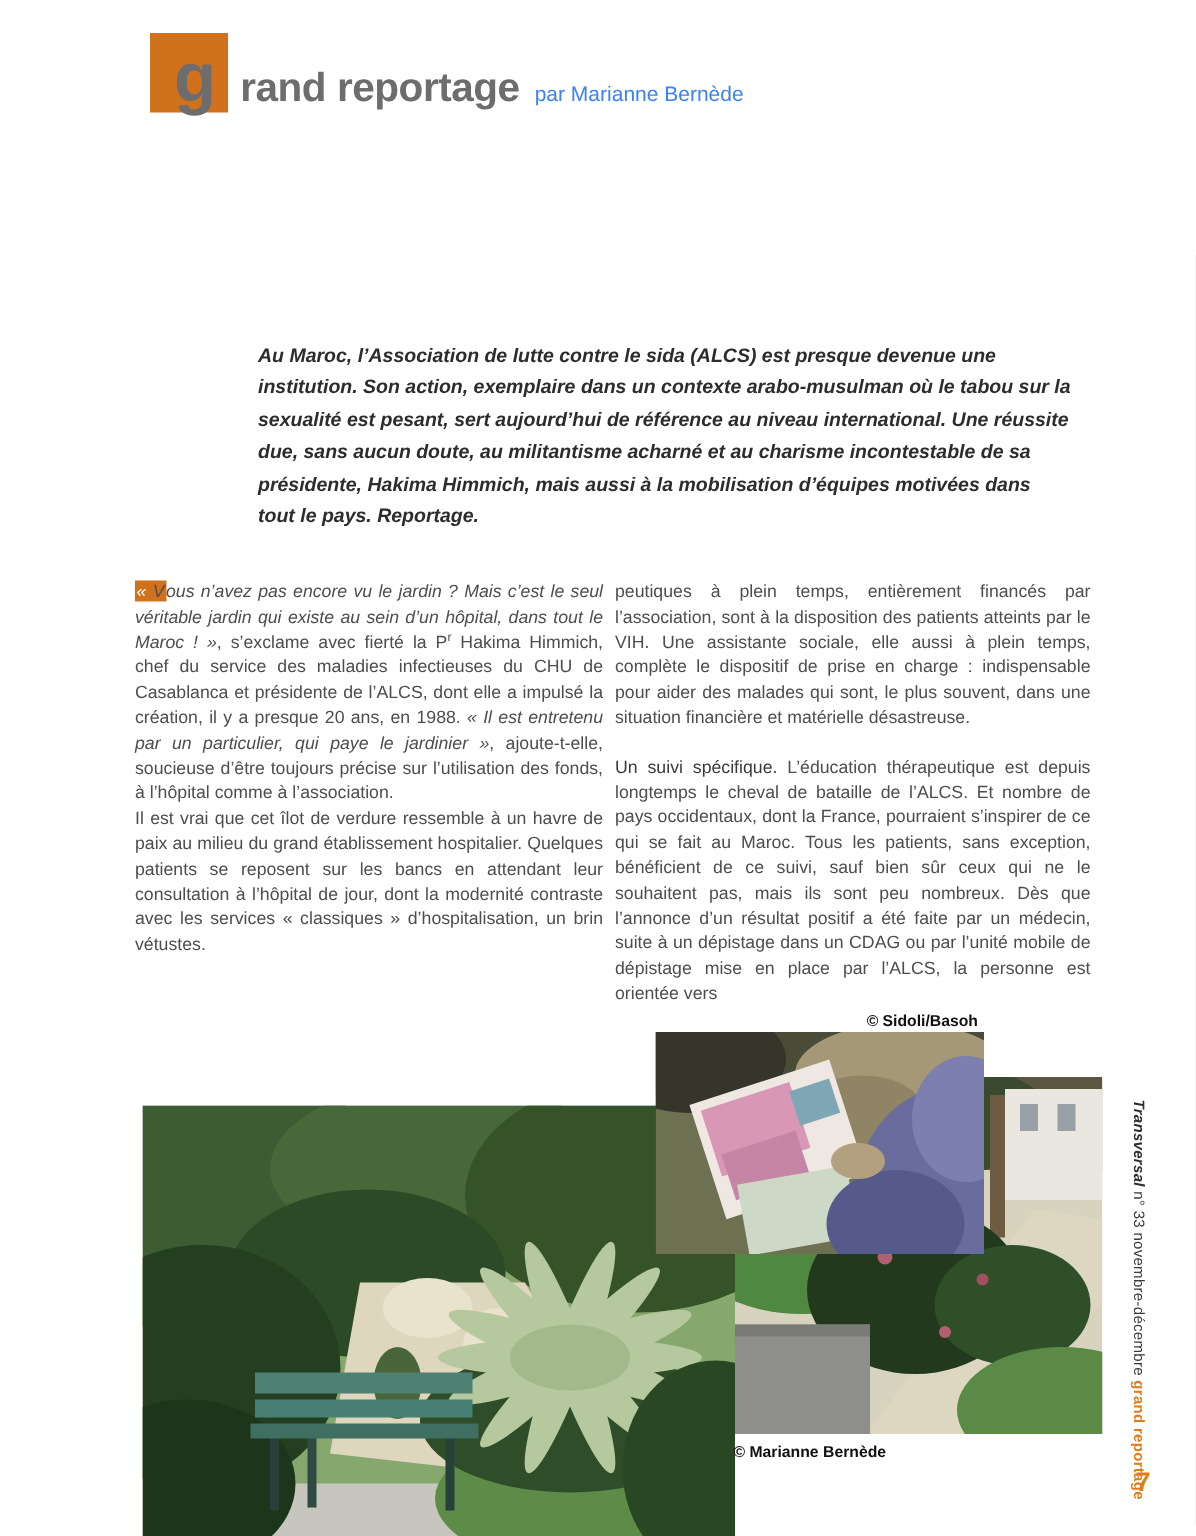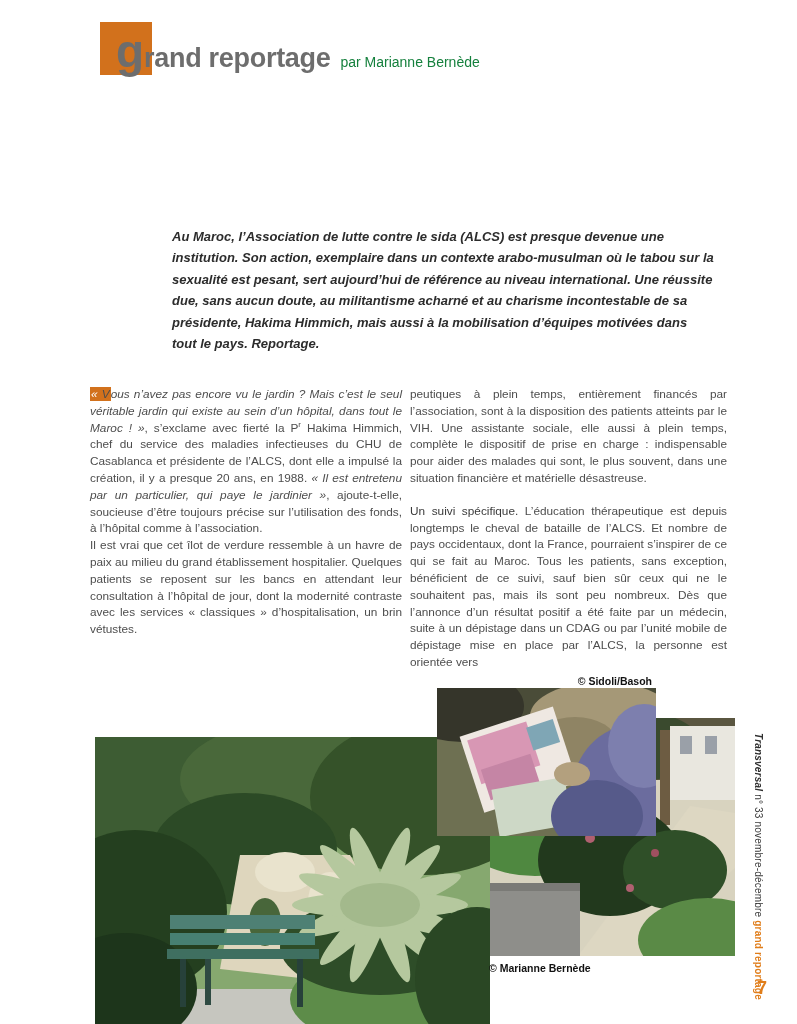--- a/index.html
+++ b/index.html
@@ -4,22 +4,22 @@
 <style>
   html,body{margin:0;padding:0;background:#e8e8e8;}
   .page{
     position:relative;width:797px;height:1024px;background:#ffffff;
     font-family:"Liberation Sans",sans-serif;overflow:hidden;margin:0 auto;
   }
   
   .logo-box{position:absolute;left:100px;top:22px;width:52px;height:53px;background:#d2711c;}
   .section-header{position:absolute;left:116px;top:26px;display:flex;align-items:baseline;height:54px;}
   .g-initial{font-size:46px;font-weight:700;color:#6d6d6d;line-height:50px;}
-  .section-rest{font-size:27px;font-weight:700;color:#6d6d6d;letter-spacing:-0.3px;}
-  .byline{font-size:14px;color:#15803d;margin-left:10px;font-weight:400;}
+  .section-rest{font-size:27px;font-weight:700;color:#6d6d6d;letter-spacing:-0.3px;margin-left:16px;}
+  .byline{font-size:14px;color:#3b82f6;margin-left:10px;font-weight:400;}
   
   .headline{position:absolute;left:92px;top:124px;margin:0;font-size:40px;line-height:45px;
     font-weight:700;color:#1c1c1c;letter-spacing:-0.8px;}
   
   .lead{position:absolute;left:172px;top:226px;width:543px;margin:0;font-size:13px;
     line-height:21.4px;font-weight:700;font-style:italic;color:#2c2c2c;}
   
   .col{position:absolute;top:386px;font-size:11.8px;line-height:16.8px;color:#4d4d4d;text-align:justify;}
   .col p{margin:0;}
   .col-left{left:90px;width:312px;}

